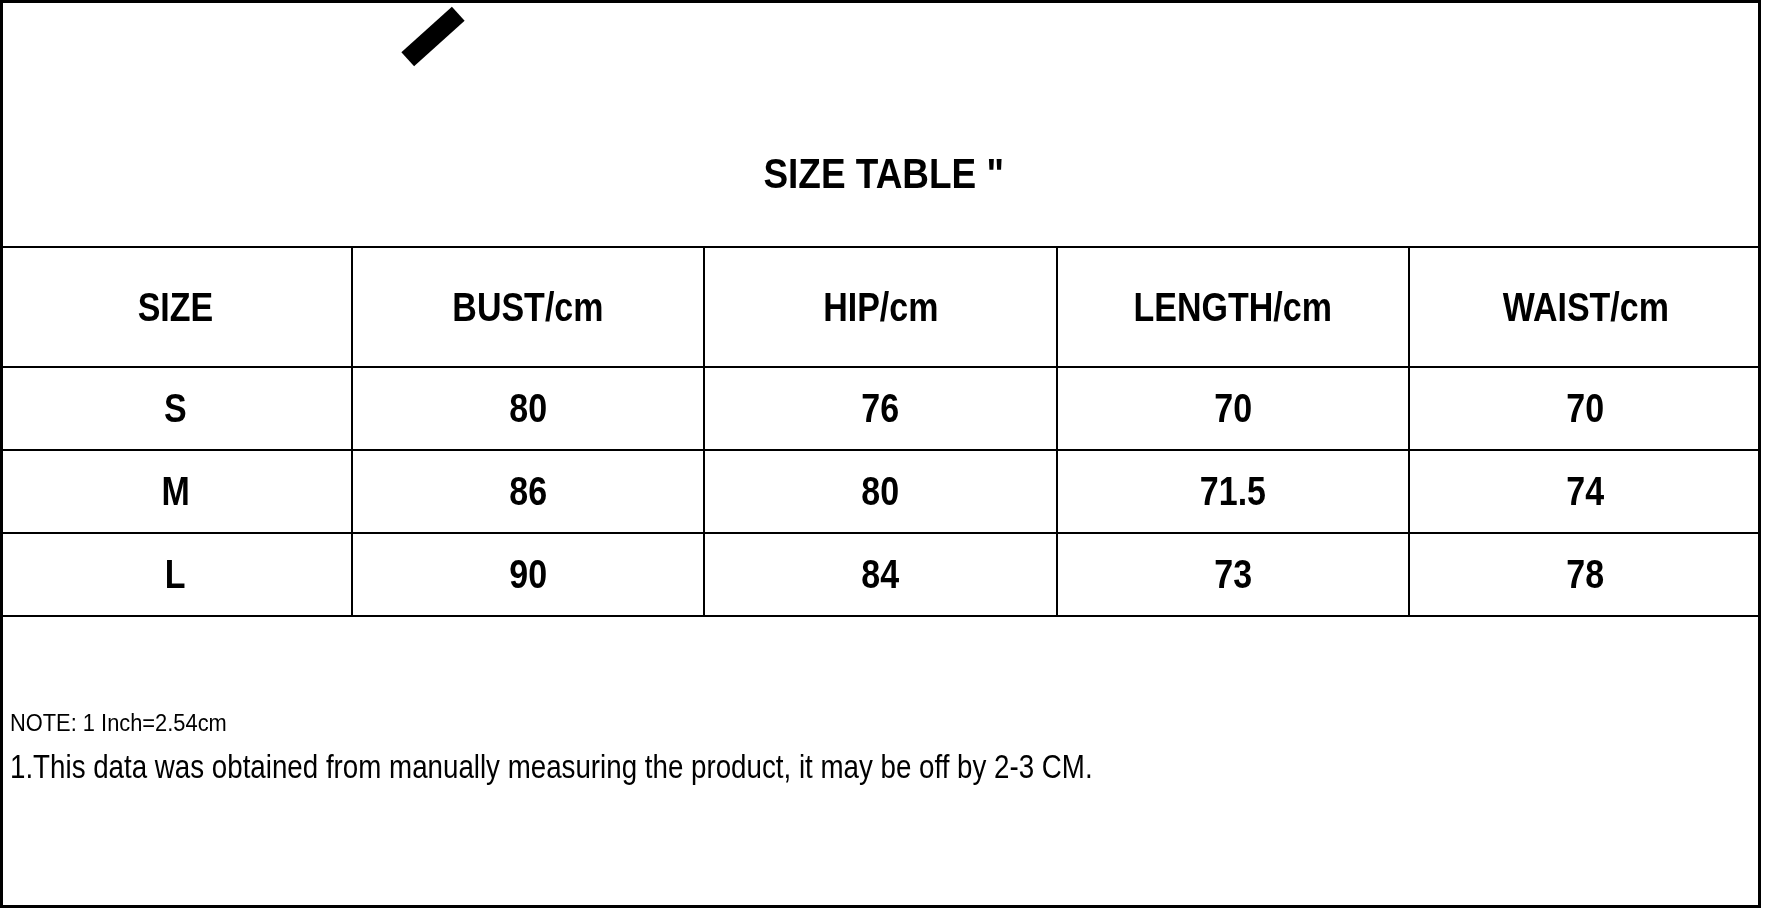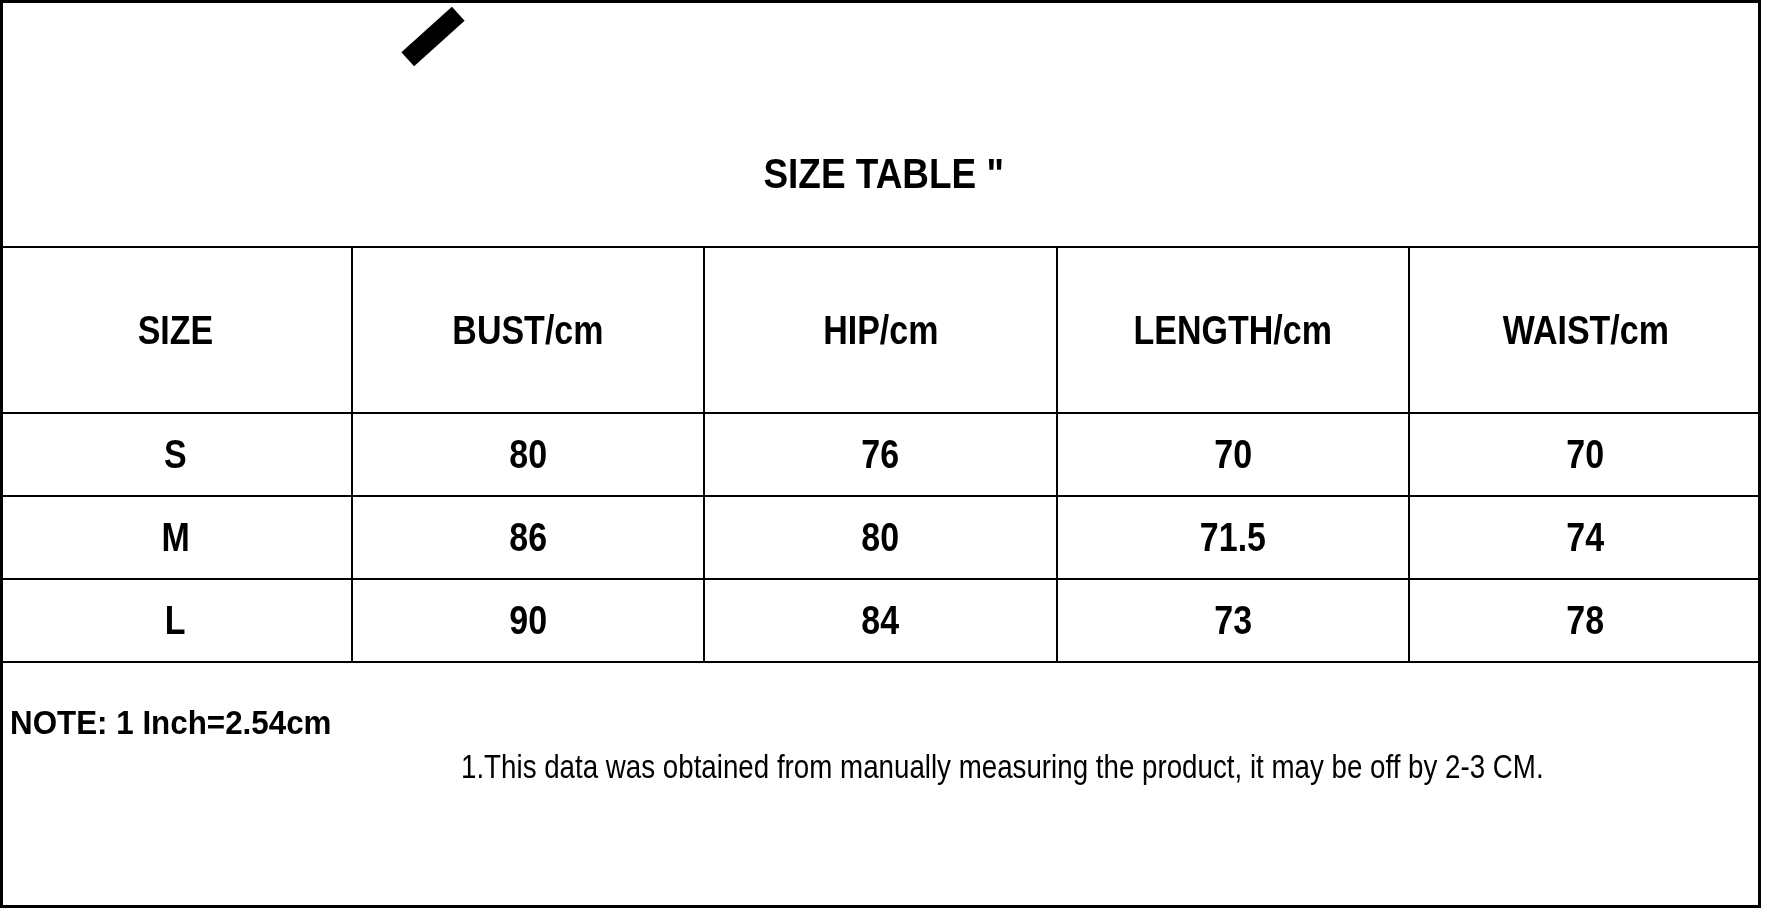--- a/index.html
+++ b/index.html
@@ -74,45 +74,44 @@
   }
   table.size-table th { width: 20%; }
   table.size-table td:first-child, table.size-table th:first-child { border-left: none; }
   table.size-table td:last-child, table.size-table th:last-child { border-right: none; }
   table.size-table .cell-squeeze {
     display: inline-block;
     transform: scaleX(0.85);
     transform-origin: center;
     white-space: nowrap;
   }
-  tr.header-row { height: 166px; }
+  tr.header-row { height: 120px; }
   tr.data-row { height: 83px; }
   .notes {
     position: absolute;
     left: 10px;
     top: 700px;
     width: 1740px;
   }
   .notes-heading {
-    font-size: 33px;
-    font-weight: bold;
+    font-size: 23px;
+    font-weight: normal;
     line-height: 46px;
     white-space: nowrap;
   }
   .notes-heading .squeeze {
     display: inline-block;
     transform: scaleX(0.95);
     transform-origin: left;
   }
   .note-line {
     font-size: 33px;
     font-weight: normal;
     line-height: 42px;
     white-space: nowrap;
-    text-align: right;
   }
   .note-line .squeeze {
     display: inline-block;
     transform: scaleX(0.84);
     transform-origin: left;
   }
 </style>
 </head>
 <body>
 

